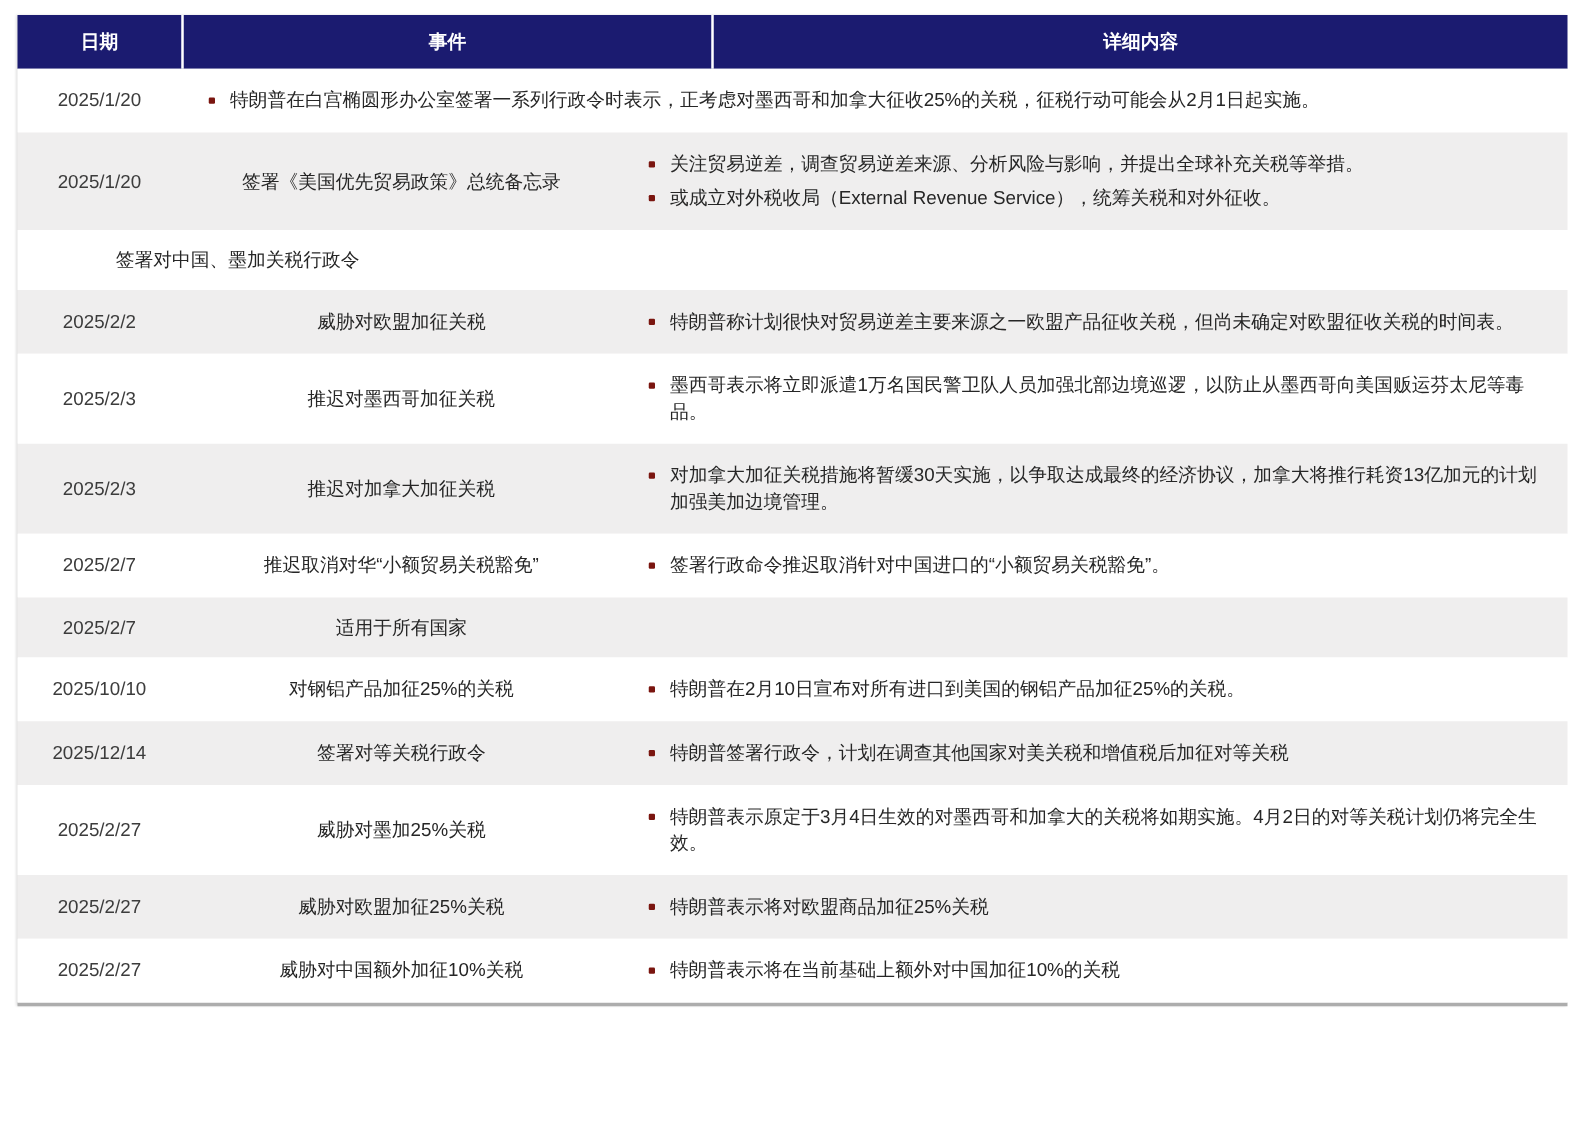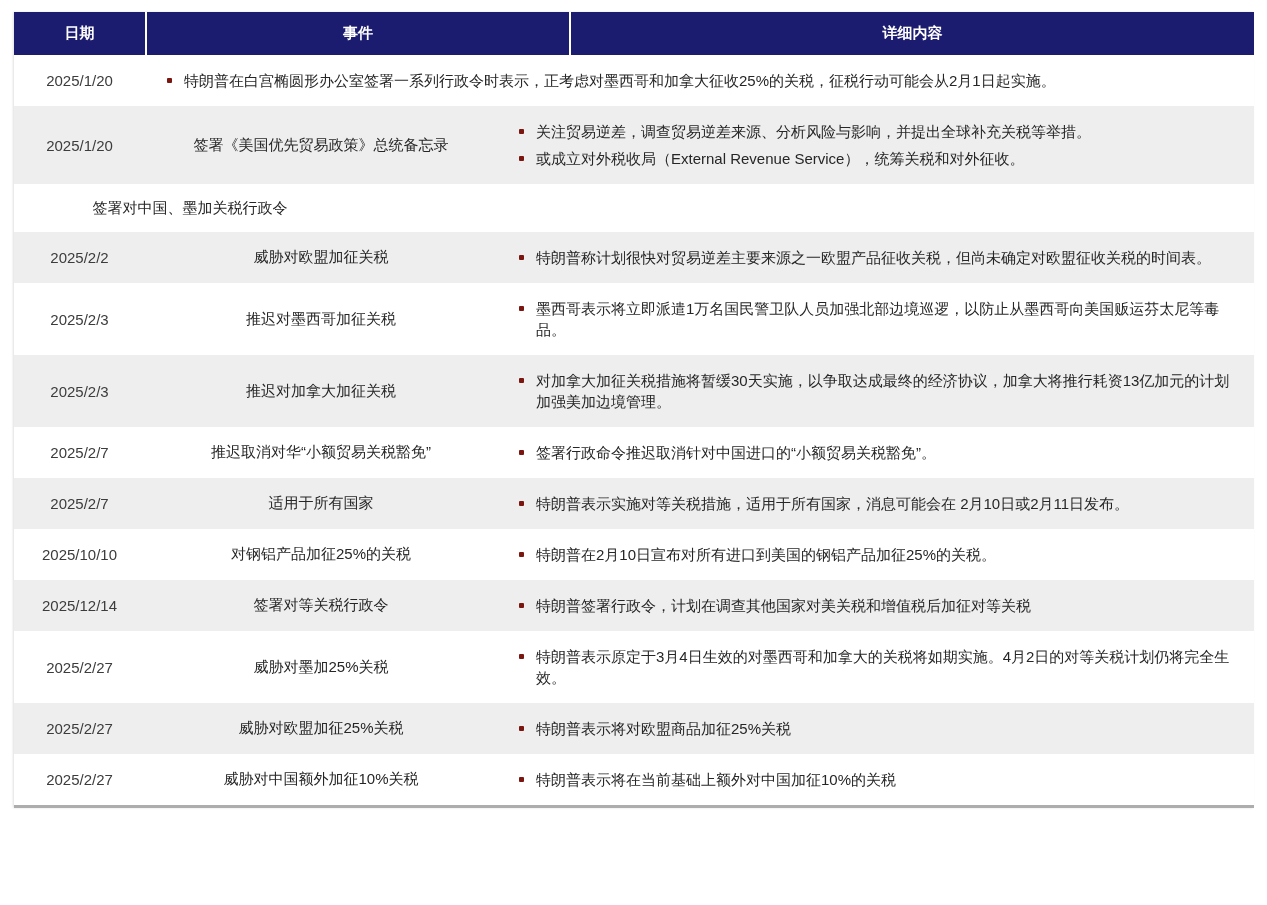--- a/index.html
+++ b/index.html
@@ -160,26 +160,20 @@
             <div class="bullet-line">
               <span class="bullet"></span>
               <span class="bullet-text">签署行政命令推迟取消针对中国进口的“小额贸易关税豁免”。</span>
             </div>
           </div>
   </div>
 
   <div class="trow alt">
     <div class="cell date">2025/2/7</div>
     <div class="cell event">适用于所有国家</div>
-    <div class="cell detail">
-            <div class="bullet-line">
-              <span class="bullet"></span>
-              <span class="bullet-text">特朗普表示实施对等关税措施，适用于所有国家，消息可能会在 2月10日或2月11日发布。</span>
-            </div>
-          </div>
   </div>
 
   <div class="trow">
     <div class="cell date">2025/10/10</div>
     <div class="cell event">对钢铝产品加征25%的关税</div>
     <div class="cell detail">
             <div class="bullet-line">
               <span class="bullet"></span>
               <span class="bullet-text">特朗普在2月10日宣布对所有进口到美国的钢铝产品加征25%的关税。</span>
             </div>

